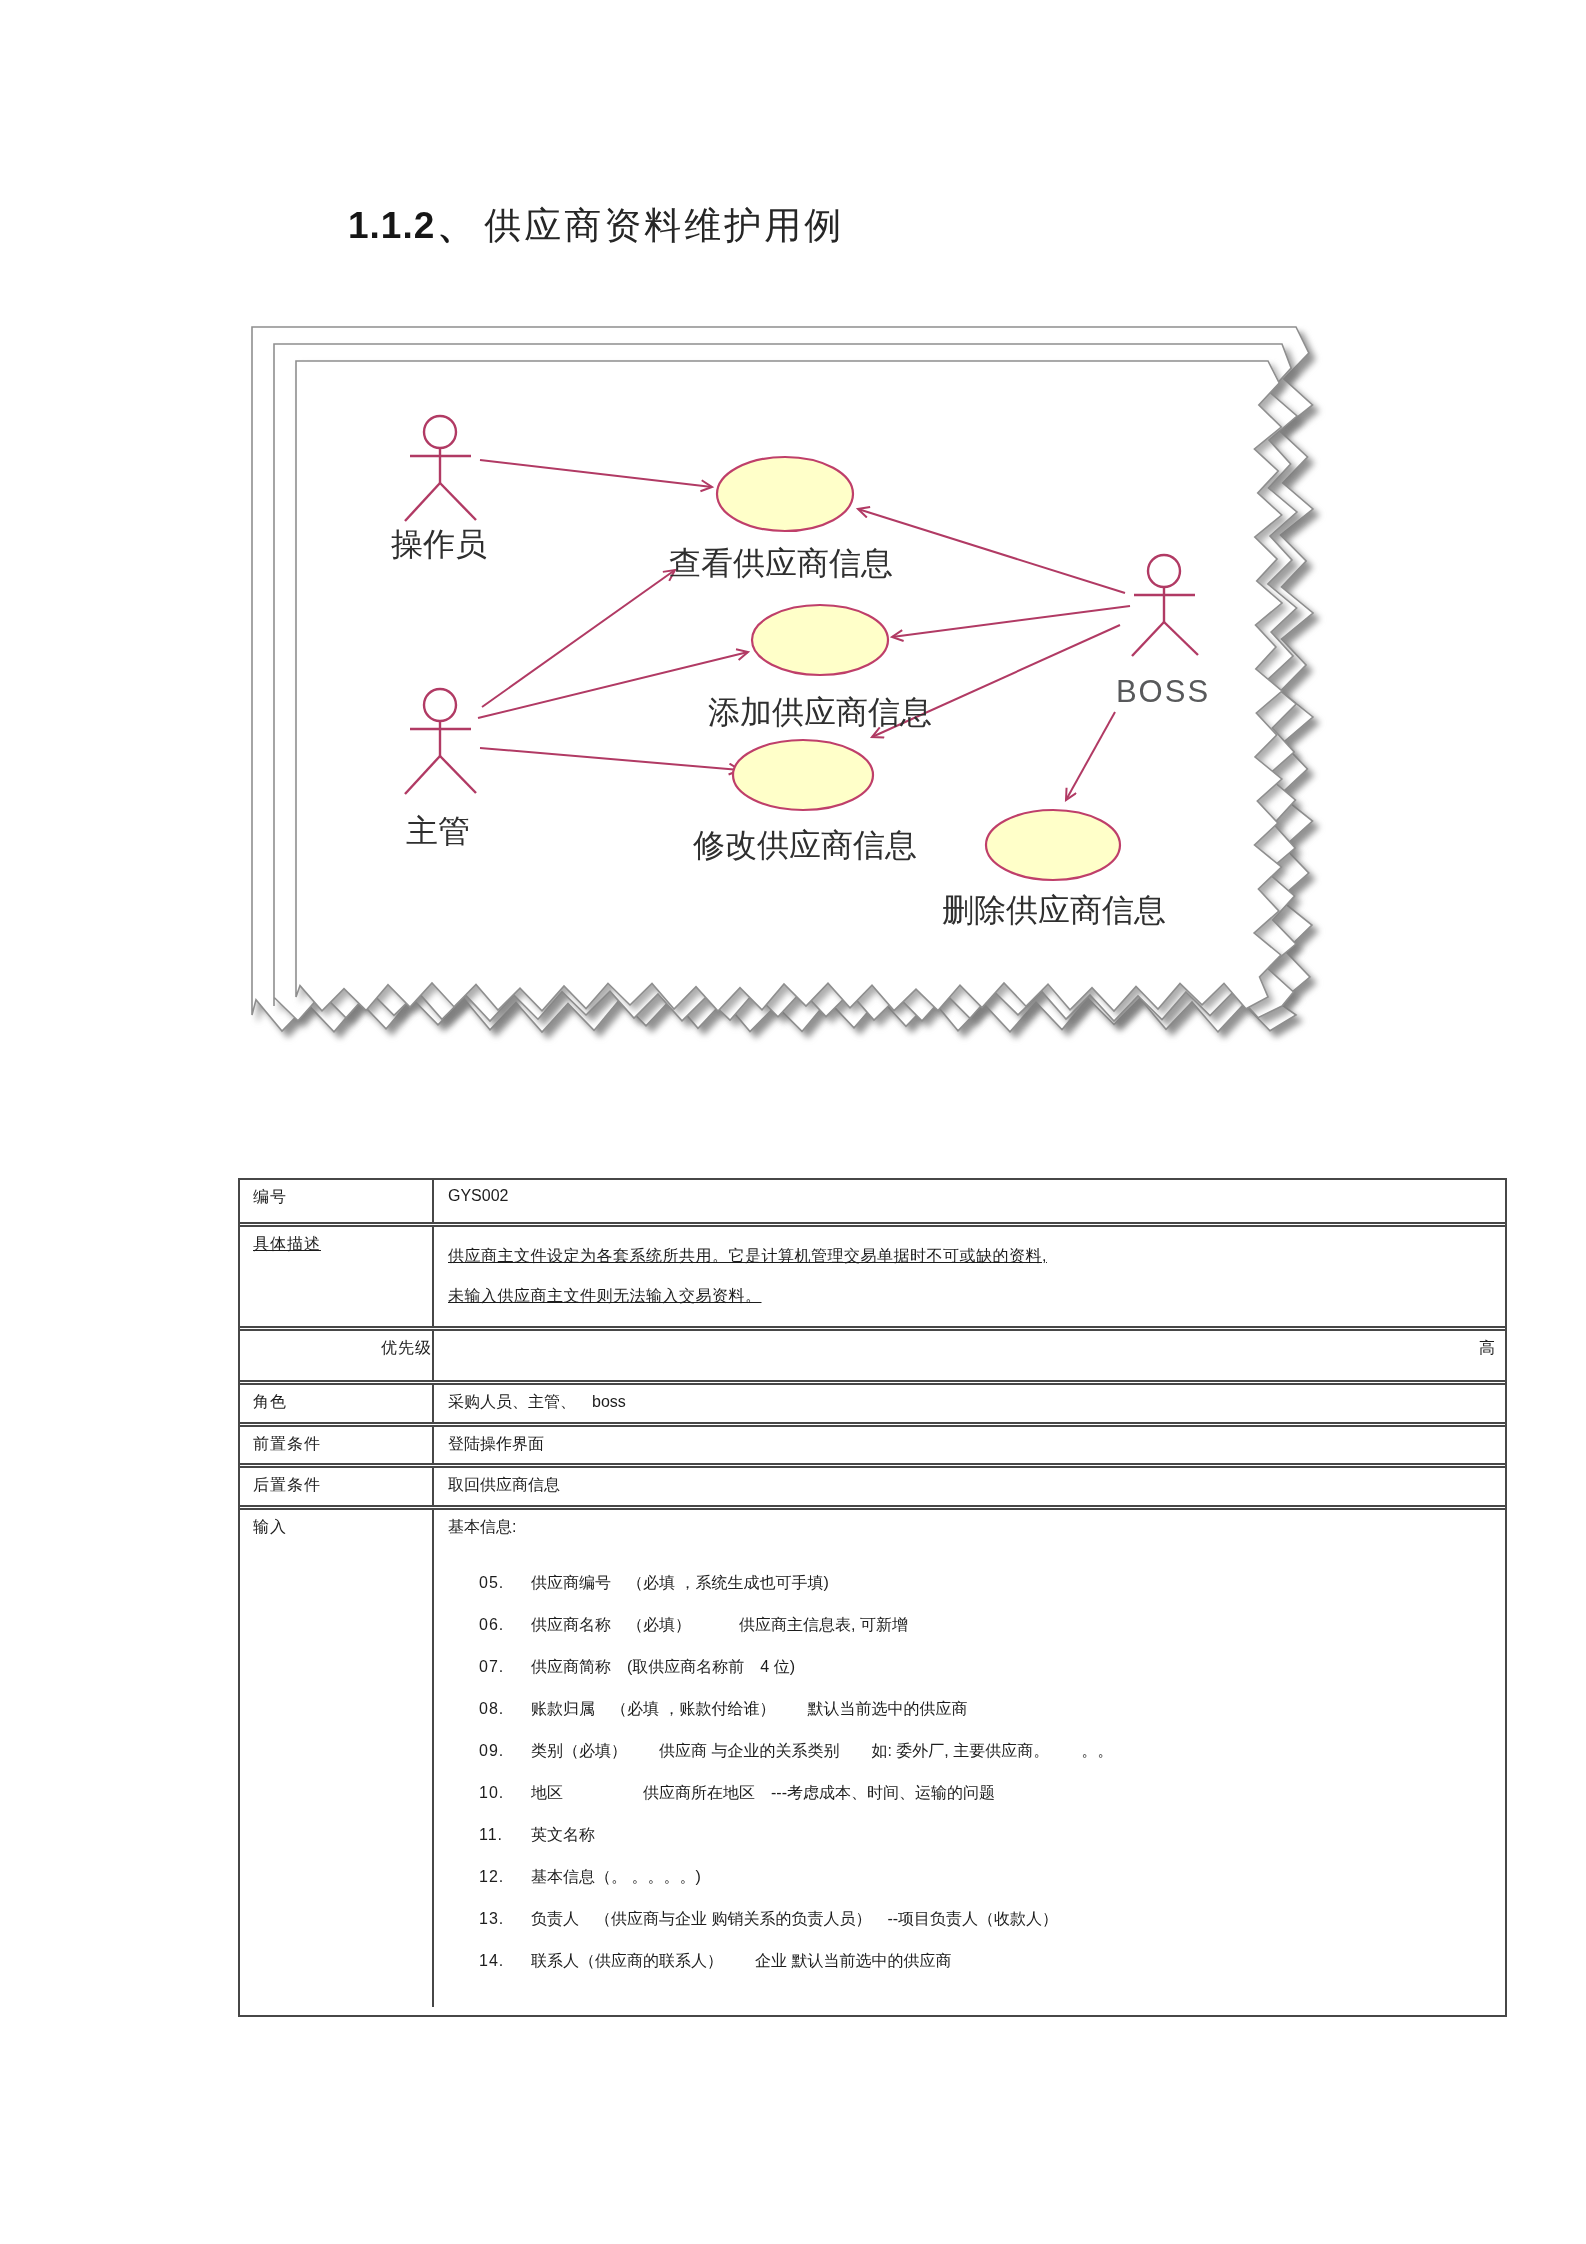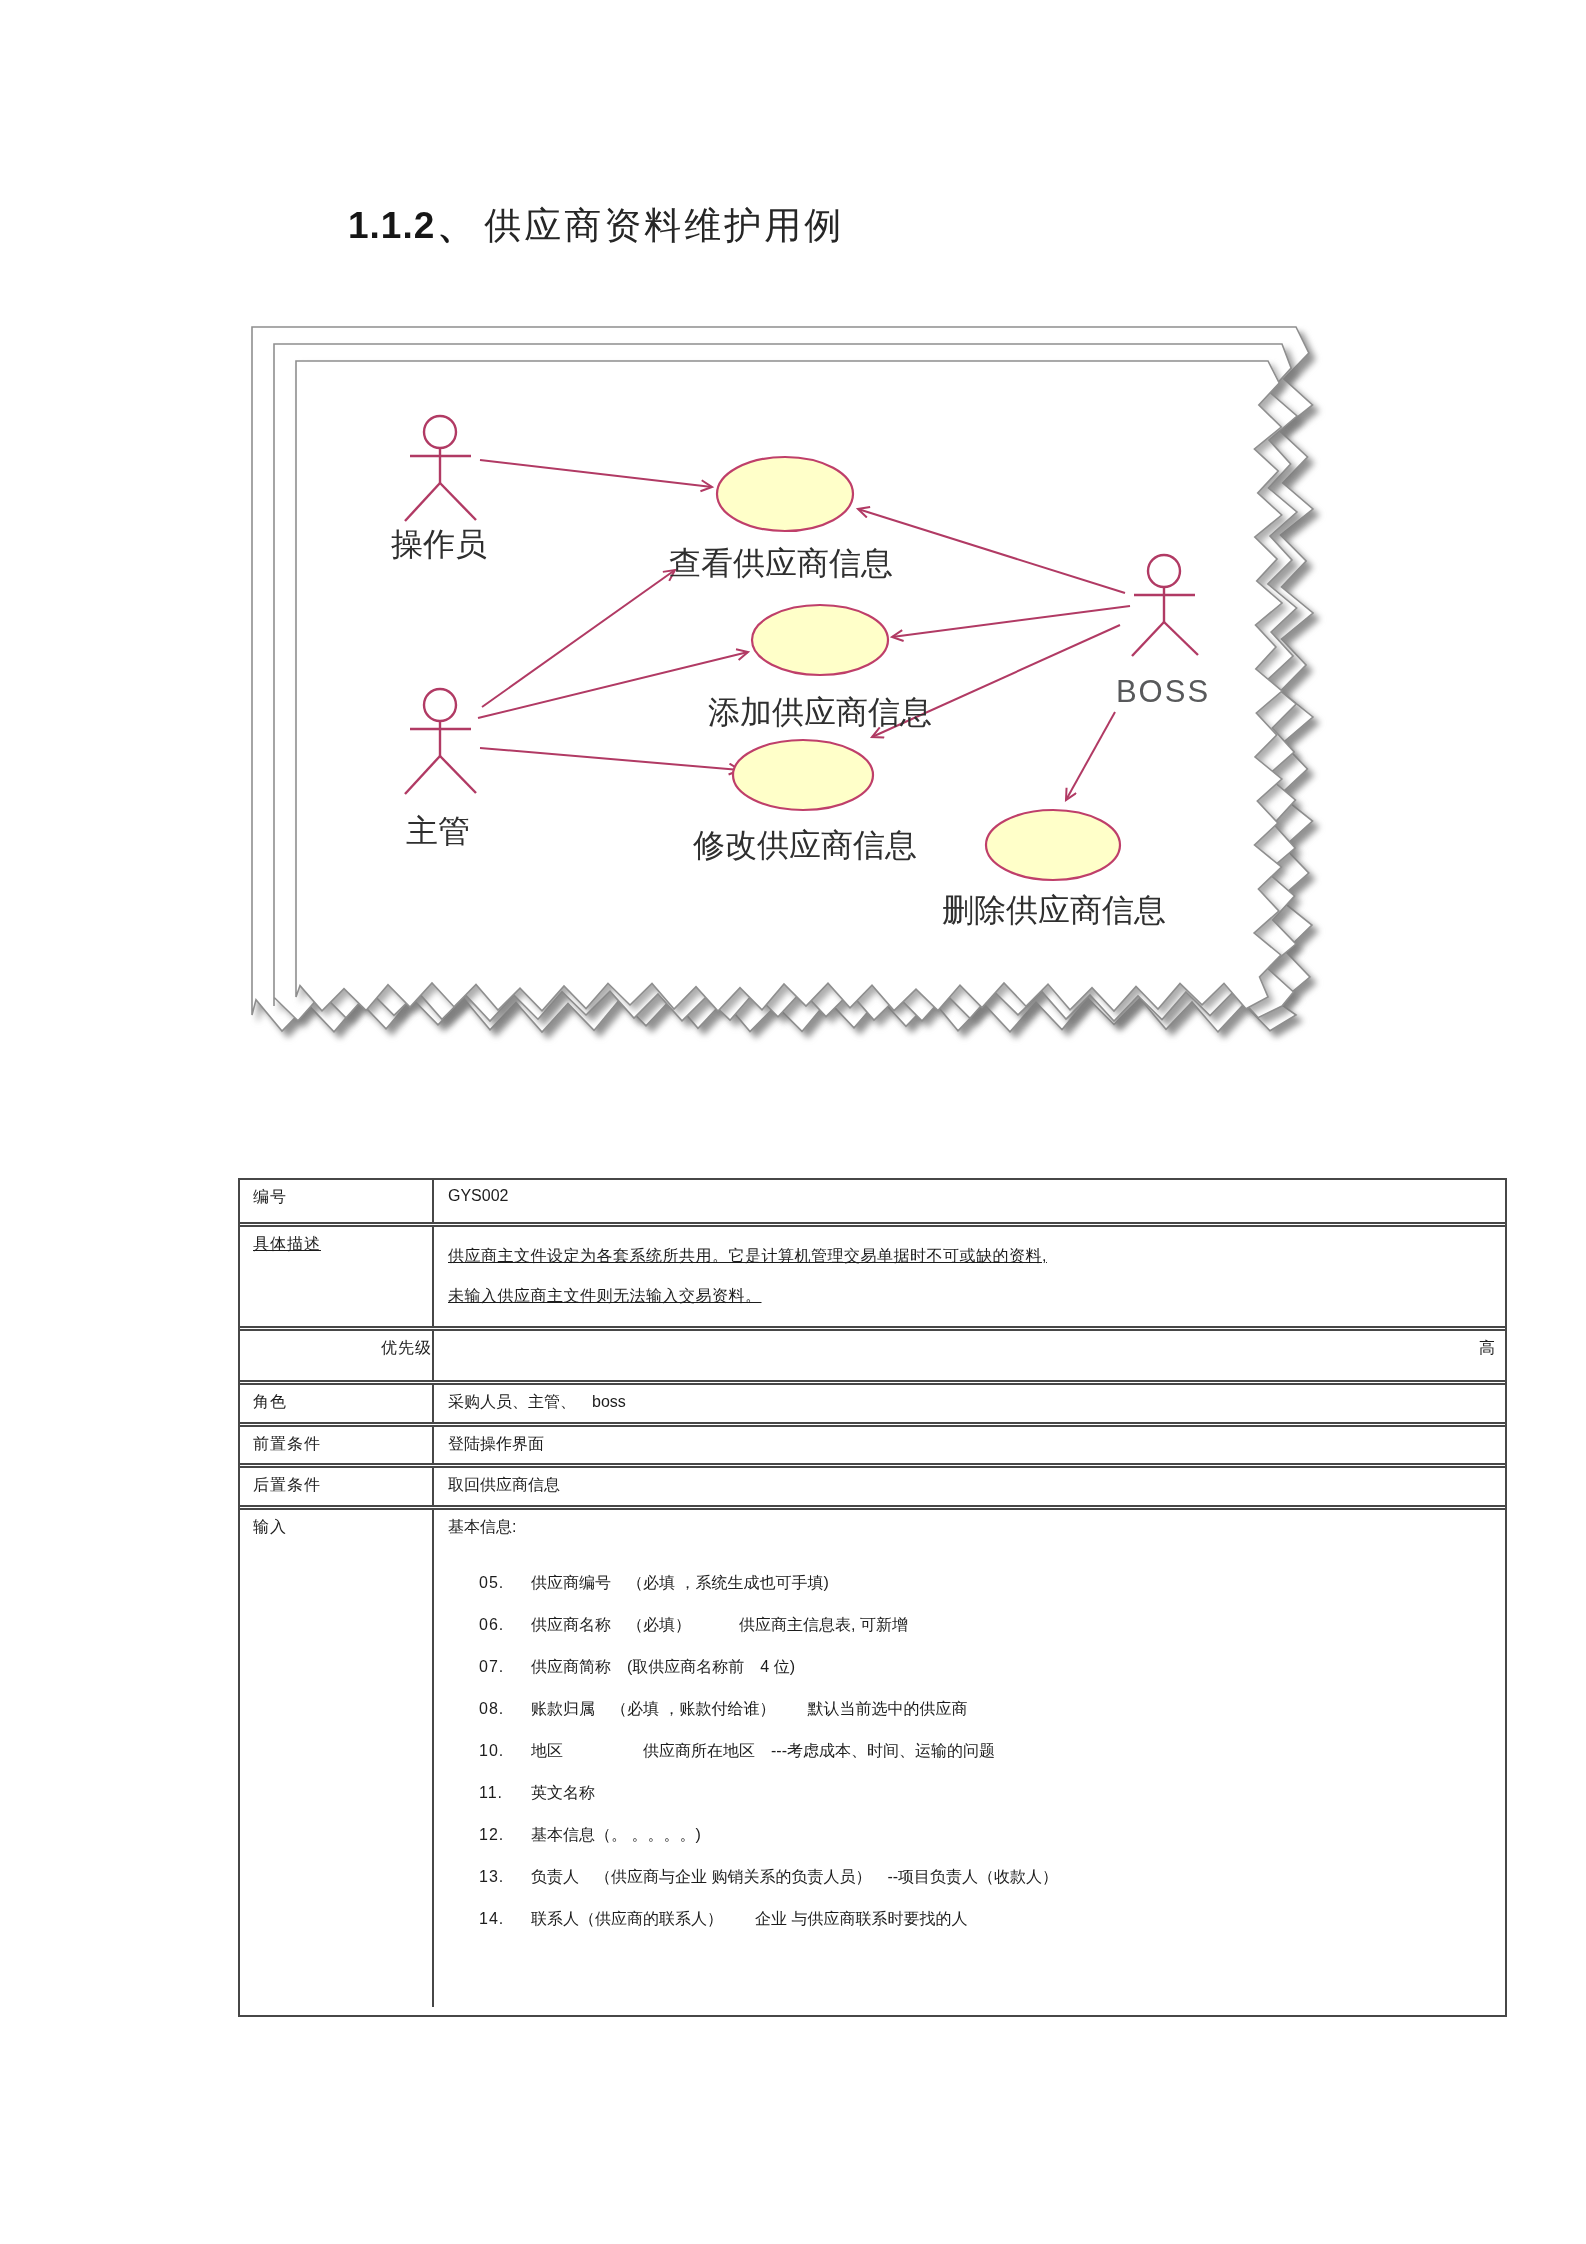--- a/index.html
+++ b/index.html
@@ -153,22 +153,23 @@
 
   <div class="t-row r-shuru">
     <div class="t-label">输入</div>
     <div class="t-value">
       <div>基本信息:</div>
       <div class="uc-input-list">
         <div class="uc-item"><span class="uc-num">05.</span><span>供应商编号　（必填 ，系统生成也可手填)</span></div>
         <div class="uc-item"><span class="uc-num">06.</span><span>供应商名称　（必填）　　　供应商主信息表, 可新增</span></div>
         <div class="uc-item"><span class="uc-num">07.</span><span>供应商简称　(取供应商名称前　4 位)</span></div>
         <div class="uc-item"><span class="uc-num">08.</span><span>账款归属　（必填 ，账款付给谁）　　默认当前选中的供应商</span></div>
+        <div class="uc-item"><span class="uc-num">09.</span><span>类别（必填）　　供应商 与企业的关系类别　　如: 委外厂, 主要供应商。　　。。</span></div>
         <div class="uc-item"><span class="uc-num">10.</span><span>地区　　　　　供应商所在地区　---考虑成本、时间、运输的问题</span></div>
         <div class="uc-item"><span class="uc-num">11.</span><span>英文名称</span></div>
         <div class="uc-item"><span class="uc-num">12.</span><span>基本信息（。 。。。。)</span></div>
         <div class="uc-item"><span class="uc-num">13.</span><span>负责人　（供应商与企业 购销关系的负责人员）　--项目负责人（收款人）</span></div>
-        <div class="uc-item"><span class="uc-num">14.</span><span>联系人（供应商的联系人）　　企业 与供应商联系时要找的人</span></div>
+        <div class="uc-item"><span class="uc-num">14.</span><span>联系人（供应商的联系人）　　企业 默认当前选中的供应商</span></div>
       </div>
     </div>
   </div>
 
 </div>
 
 </body></html>

